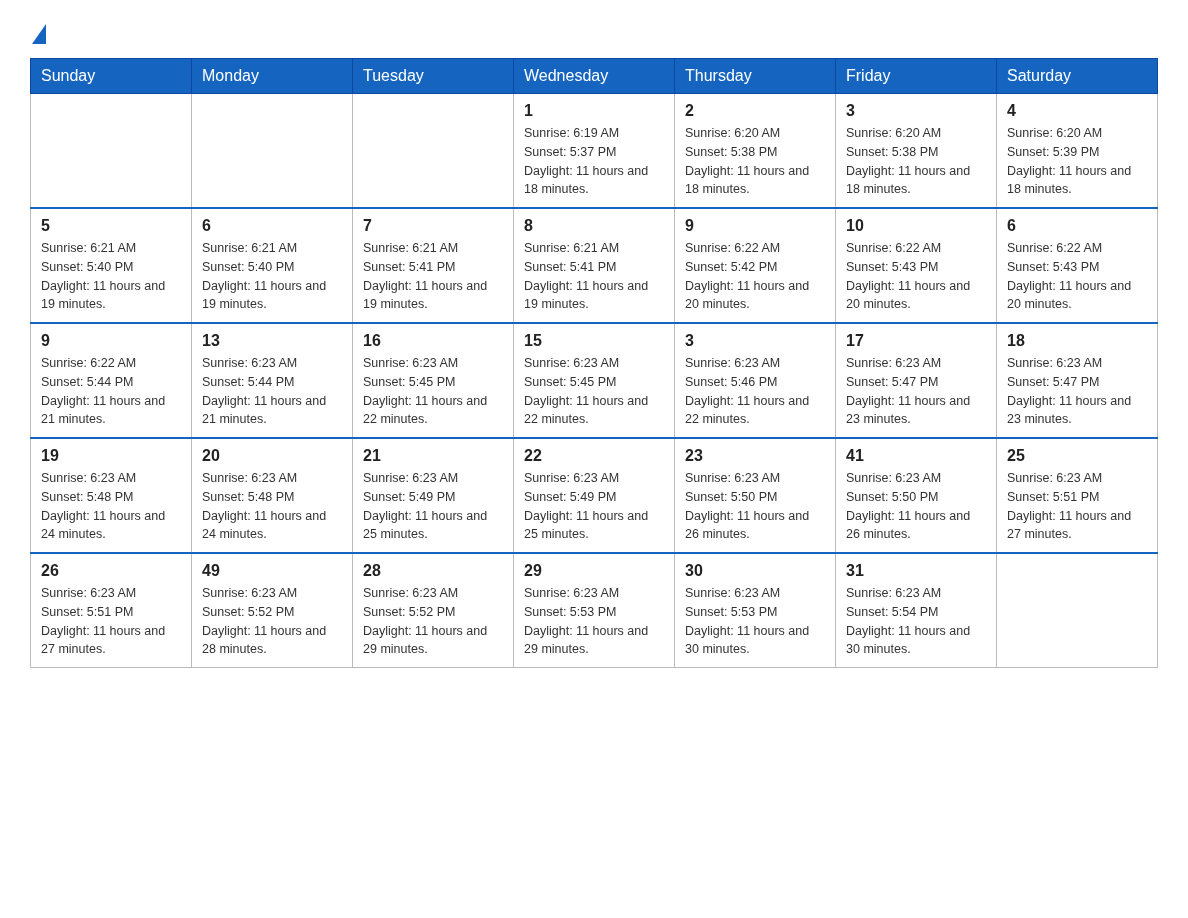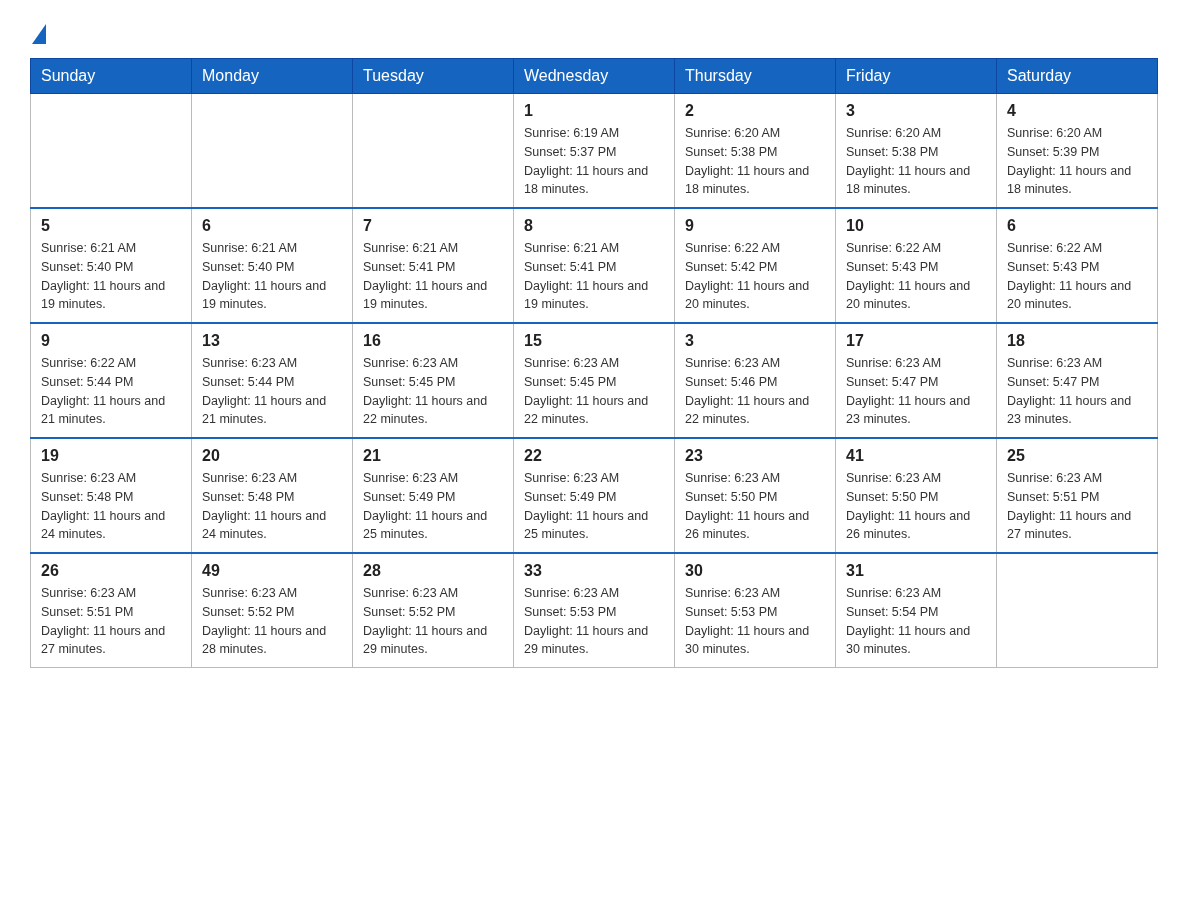--- a/index.html
+++ b/index.html
@@ -246,21 +246,21 @@
         </td>
         <td>
           <span class="day-number">49</span>
           <div class="day-info">Sunrise: 6:23 AM<br>Sunset: 5:52 PM<br>Daylight: 11 hours and 28 minutes.</div>
         </td>
         <td>
           <span class="day-number">28</span>
           <div class="day-info">Sunrise: 6:23 AM<br>Sunset: 5:52 PM<br>Daylight: 11 hours and 29 minutes.</div>
         </td>
         <td>
-          <span class="day-number">33</span>
+          <span class="day-number">29</span>
           <div class="day-info">Sunrise: 6:23 AM<br>Sunset: 5:53 PM<br>Daylight: 11 hours and 29 minutes.</div>
         </td>
         <td>
           <span class="day-number">30</span>
           <div class="day-info">Sunrise: 6:23 AM<br>Sunset: 5:53 PM<br>Daylight: 11 hours and 30 minutes.</div>
         </td>
         <td>
           <span class="day-number">31</span>
           <div class="day-info">Sunrise: 6:23 AM<br>Sunset: 5:54 PM<br>Daylight: 11 hours and 30 minutes.</div>
         </td>

